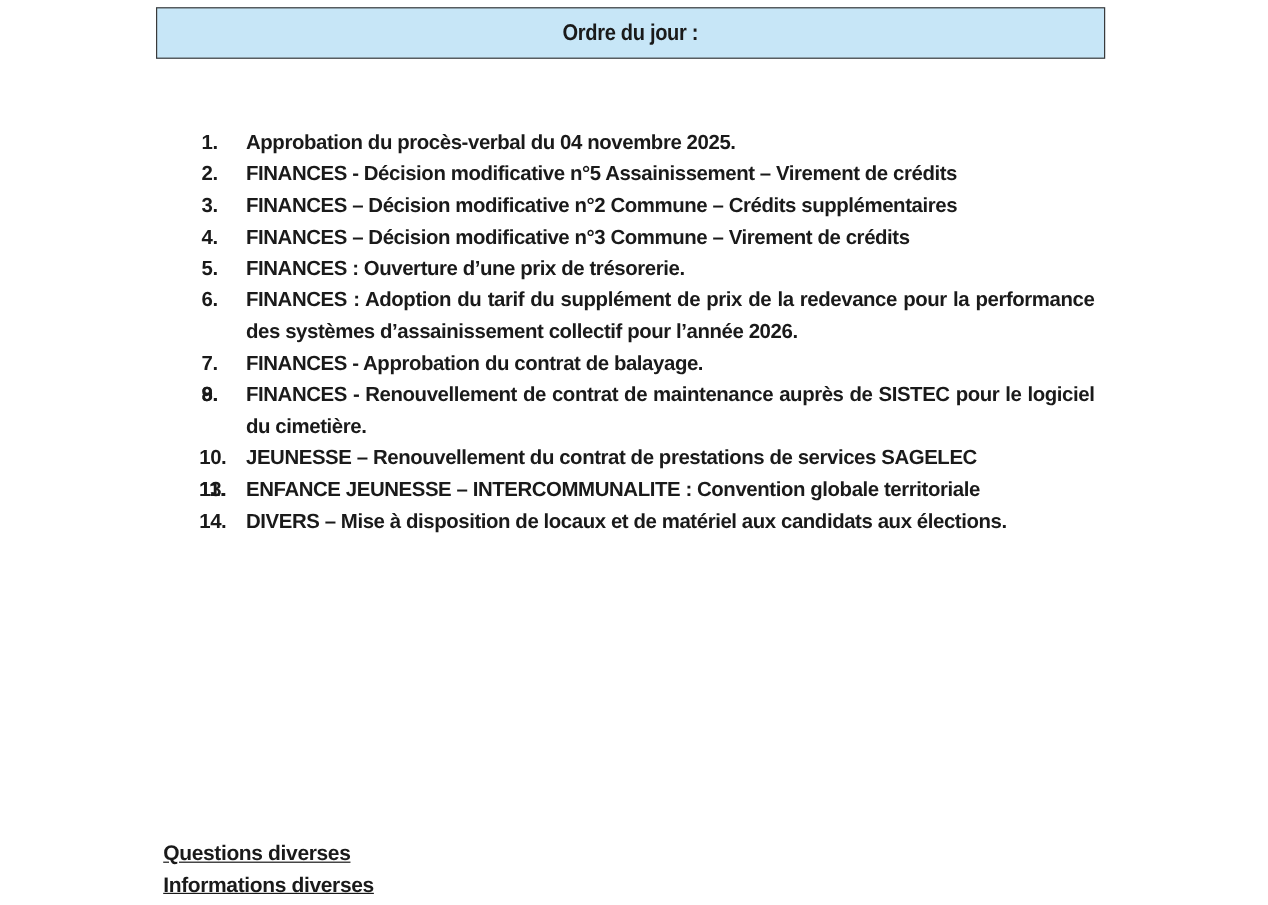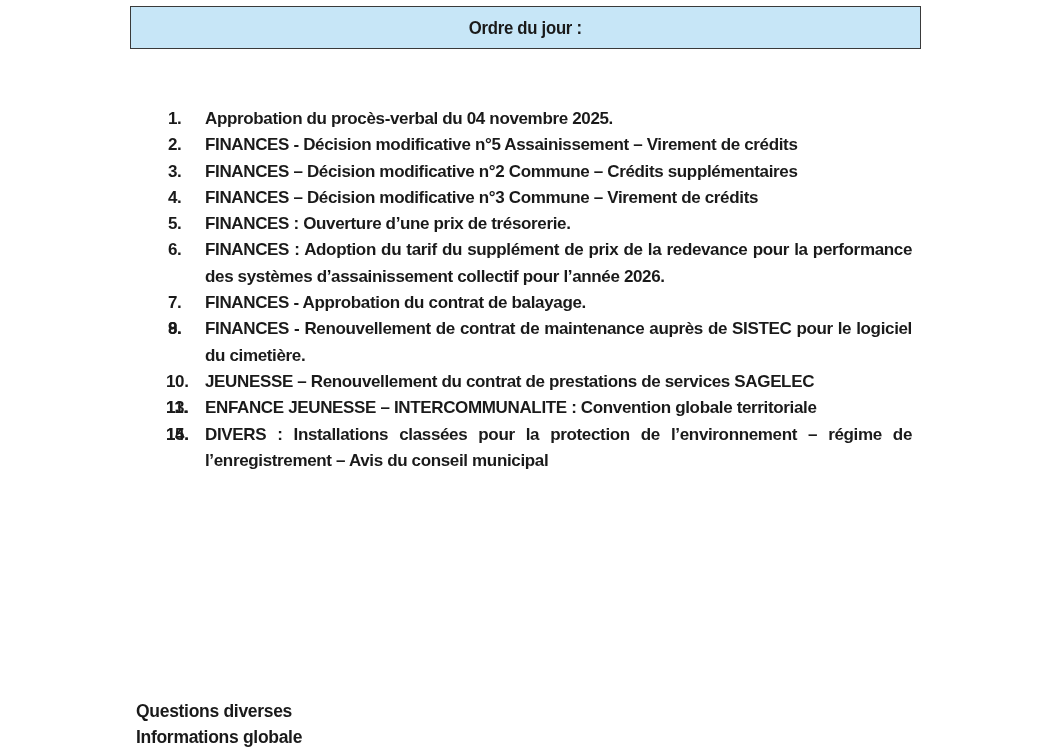--- a/index.html
+++ b/index.html
@@ -62,20 +62,21 @@
     .agenda-num.two { left: -2px; }
     .footer-links {
       position: absolute;
       left: 136px;
       top: 698px;
     }
     .footer-link {
       display: block;
       font-size: 17.5px;
       font-weight: bold;
+      text-decoration: underline;
       line-height: 26px;
       letter-spacing: -0.3px;
     }
   </style>
 </head>
 <body>
 
 <div class="header-box">
   <span class="header-title">Ordre du jour :</span>
 </div>
@@ -86,20 +87,19 @@
   <li class="agenda-item nojust"><span class="agenda-num">3.</span><span>FINANCES – Décision modificative n°2 Commune – Crédits supplémentaires</span></li>
   <li class="agenda-item nojust"><span class="agenda-num">4.</span><span>FINANCES – Décision modificative n°3 Commune – Virement de crédits</span></li>
   <li class="agenda-item nojust"><span class="agenda-num">5.</span><span>FINANCES : Ouverture d’une prix de trésorerie.</span></li>
   <li class="agenda-item"><span class="agenda-num">6.</span><span>FINANCES : Adoption du tarif du supplément de prix de la redevance pour la performance des systèmes d’assainissement collectif pour l’année 2026.</span></li>
   <li class="agenda-item nojust"><span class="agenda-num">7.</span><span>FINANCES - Approbation du contrat de balayage.</span></li>
   <li class="agenda-item"><span class="agenda-num">8.</span></li>
   <li class="agenda-item"><span class="agenda-num">9.</span><span>FINANCES - Renouvellement de contrat de maintenance auprès de SISTEC pour le logiciel du cimetière.</span></li>
   <li class="agenda-item nojust"><span class="agenda-num two">10.</span><span>JEUNESSE – Renouvellement du contrat de prestations de services SAGELEC</span></li>
   <li class="agenda-item"><span class="agenda-num two">11.</span></li>
   <li class="agenda-item nojust"><span class="agenda-num two">13.</span><span>ENFANCE JEUNESSE – INTERCOMMUNALITE : Convention globale territoriale</span></li>
-  <li class="agenda-item"><span class="agenda-num two">14.</span></li>
-  <li class="agenda-item"><span class="agenda-num two">15.</span><span>DIVERS : Installations classées pour la protection de l’environnement – régime de l’enregistrement – Avis du conseil municipal</span></li>
+  <li class="agenda-item"><span class="agenda-num two">14.</span><span>DIVERS – Mise à disposition de locaux et de matériel aux candidats aux élections.</span></li>
 </ol>
 
 <div class="footer-links">
   <span class="footer-link">Questions diverses</span>
-  <span class="footer-link">Informations globale</span>
+  <span class="footer-link">Informations diverses</span>
 </div>
 
 </body></html>

